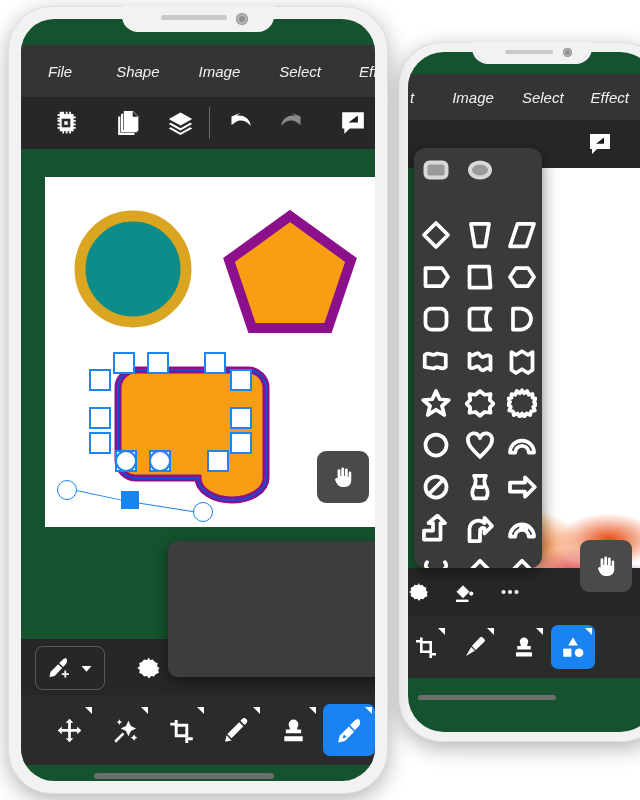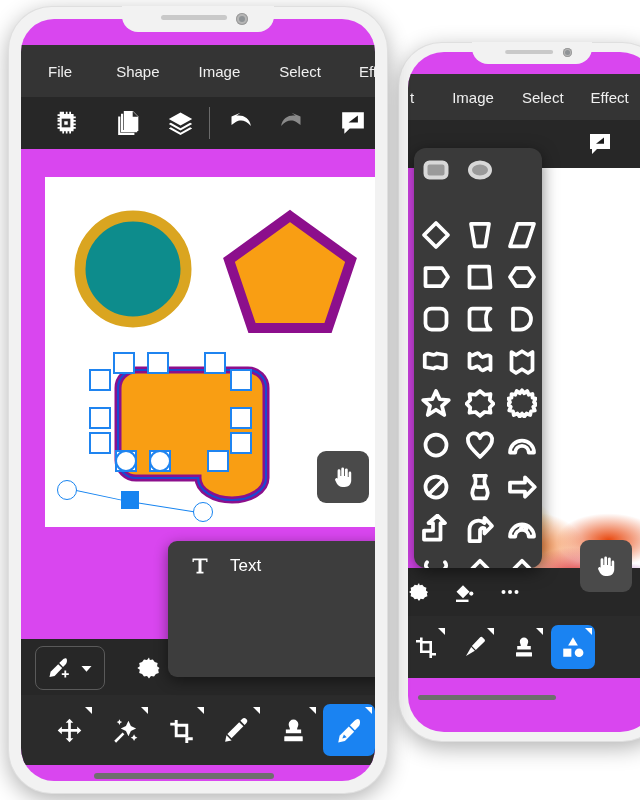--- a/index.html
+++ b/index.html
@@ -4,21 +4,21 @@
 <style>
   html,body{margin:0;padding:0;background:#ffffff;}
   body{width:640px;height:800px;overflow:hidden;font-family:"Liberation Sans",sans-serif;}
   #stage{position:relative;width:640px;height:800px;}
 
   
   .phone{position:absolute;background:#f2f2f2;border-radius:44px;
          box-shadow:0 6px 22px rgba(0,0,0,.30);}
   .phone::after{content:"";position:absolute;inset:0;border-radius:44px;
          box-shadow:inset 0 0 0 1px rgba(0,0,0,.08);pointer-events:none;}
-  .screen{position:absolute;background:#d946ef;overflow:hidden;}
+  .screen{position:absolute;background:#14532d;overflow:hidden;font-style:italic;}
 
   
   .notch{position:absolute;left:50%;transform:translateX(-50%);top:0;
          background:#f2f2f2;border-bottom-left-radius:16px;border-bottom-right-radius:16px;z-index:30;}
   .speaker{position:absolute;left:50%;transform:translateX(-56%);
            background:#c9c9c9;border-radius:3px;}
   .cam{position:absolute;background:#b6b6b6;border-radius:50%;
        box-shadow:inset 0 0 0 1px #9a9a9a;}
   .cam i{position:absolute;inset:22%;border-radius:50%;background:#8f9396;display:block;}
 
@@ -481,28 +481,20 @@
         <div class="anchor" style="left:76px;top:314px;"></div>
 
         <div class="handbtn" style="left:272px;top:274px;width:52px;height:52px;">
           <svg class="ic" width="26" height="26" viewBox="0 0 24 24">
             <path d="M7 13V6.2a1.3 1.3 0 012.6 0V11h.8V4.6a1.3 1.3 0 012.6 0V11h.8V5.4a1.3 1.3 0 012.6 0V12h.8V8.2a1.2 1.2 0 012.4 0v7c0 3.4-2.6 6-6 6h-2c-2.6 0-4-1.2-5.2-3L5 15.4c-.6-.9-.3-1.8.5-2.2.7-.4 1.2-.2 1.5.3z" fill="#fff"></path>
           </svg>
         </div>
       </div>
 
       <div class="popup" style="left:147px;top:522px;width:204px;height:120px;padding:8px;">
-        <div class="pitem" style="height:34px;padding-left:14px;margin-bottom:2px;">
-          <span style="width:30px;display:flex;align-items:center;">
-            <svg class="ic" width="20" height="20" viewBox="0 0 24 24">
-              <path d="M3 3h18v4.2h-1.6V5.2h-5.6v13.6h2.4V21H7.8v-2.2h2.4V5.2H4.6v2H3z" fill="#fff"></path>
-            </svg>
-          </span>
-          <span class="plabel" style="margin-left:10px;">Text</span>
-        </div>
       </div>
 
       <div class="optbar" style="left:0;top:620px;width:354px;height:56px;">
         <div class="penbox" style="position:absolute;left:14px;top:7px;width:68px;height:42px;">
           <svg class="ic" width="24" height="24" viewBox="0 0 24 24">
             <path d="M19.4 2.6c-1.1-1.1-2.9.2-4 1.3l-3.2 3.2 3.8 3.8 3-3c1-1 1.5-4.2.4-5.3z" fill="#fff"></path>
             <path d="M11.2 8.2L3.6 15.8 2.5 21l5.1-1L15.2 12z" fill="#fff"></path>
             <path d="M14.8 17.2h2.6v-2.6h1.8v2.6h2.6V19h-2.6v2.6h-1.8V19h-2.6z" fill="#fff"></path>
           </svg>
           <span style="margin-left:8px;">

